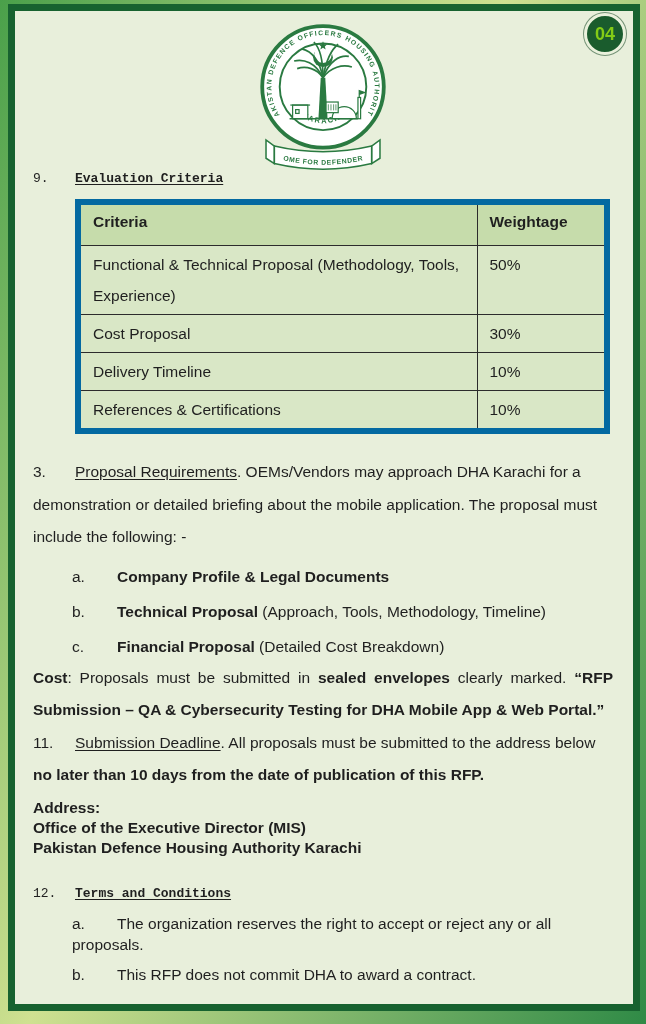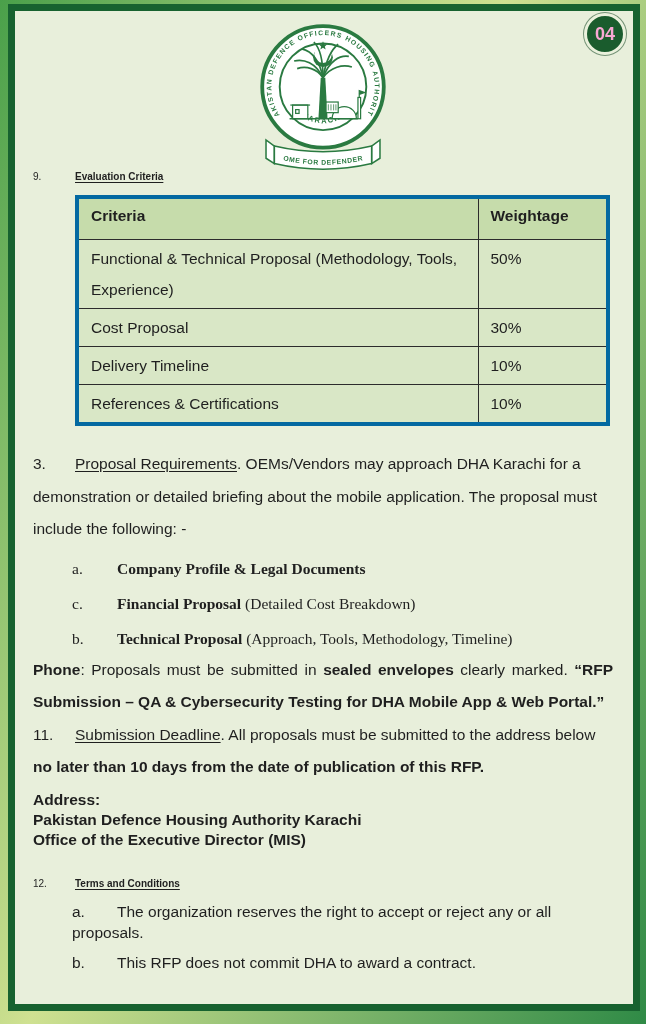--- a/index.html
+++ b/index.html
@@ -16,44 +16,44 @@
     border:7px solid var(--frame_border,#17622f);
     background:var(--page_bg,#e8efdb);
     overflow:hidden;
   }
   .page-badge {
     position:absolute; top:2px; right:7px;
     width:42px; height:42px; border-radius:50%;
     background:var(--badge_bg,#1a5c2d);
     border:3px solid #eaf1dc;
     box-shadow:0 0 0 1px rgba(20,70,35,.55);
-    color:#f9a8d4; font-weight:bold; font-size:18px;
+    color:#84cc16; font-weight:bold; font-size:18px;
     display:flex; align-items:center; justify-content:center;
   }
   .content { padding:0 20px 0 18px; }
   .logo-wrap { text-align:center; margin-top:12px; height:132px; }
   .emblem { display:inline-block; }
-  .sec-head { font-size:10px; font-weight:bold; margin-top:16px; }
+  .sec-head { font-size:13px; font-weight:bold; margin-top:16px;font-family:Liberation Mono, monospace; }
   .num { display:inline-block; width:42px; font-weight:normal; }
   .u { text-decoration:underline; text-underline-offset:2px; }
   .para { font-size:15.5px; line-height:2.08; margin-top:22px; }
   .para .title { font-weight:normal; }
   .eval-table {
     border-collapse:collapse; margin:13px 0 0 42px; width:535px;
     background:var(--table_body_bg,#d9e7c6);
-    border:4px solid #0369a1;
+    border:6px solid #0369a1;
     padding-left:35px;
   }
   .eval-table th, .eval-table td {
     border:1px solid #2c2c2c; font-size:15.5px; text-align:left;
     vertical-align:top; padding:3px 12px; line-height:2.0;
   }
   .eval-table th { background:var(--table_header_bg,#c6dcab); padding-bottom:12px; line-height:1.45; padding-top:6px; }
   .eval-table .col-w { width:130px; }
-  .li { font-size:15.5px; padding-left:39px; margin-top:13px; line-height:1.4;font-family:Liberation Serif, serif; }
+  .li { font-size:15.5px; padding-left:39px; margin-top:13px; line-height:1.4; }
   .li .letter { display:inline-block; width:45px; }
   .li b { font-weight:bold; }
   .note { font-size:15.5px; line-height:2.08; margin-top:5px; text-align:justify; }
   .p11 { margin-top:0; }
   .address { font-size:15.5px; line-height:1.3; margin-top:7px; }
   .address .b { font-weight:bold; }
   .list12 { margin-top:13px; }
   .li2 { font-size:15.5px; padding-left:39px; margin-top:10px; line-height:1.35; }
   .li2 .letter { display:inline-block; width:45px; }
   .sec12-head { margin-top:27px; }
@@ -157,35 +157,35 @@
       </tbody>
     </table>
 
     <p class="para"><span class="num">3.</span><span class="title u">Proposal Requirements</span><span>. OEMs/Vendors may approach DHA Karachi for a demonstration or detailed briefing about the mobile application. The proposal must include the following: -</span></p>
 
     <div class="list10">
       <div class="li">
         <span class="letter">a.</span><b>Company Profile &amp; Legal Documents</b><span></span>
       </div>
       <div class="li">
+        <span class="letter">b.</span><b>Technical Proposal</b><span> (Approach, Tools, Methodology, Timeline)</span>
+      </div>
+      <div class="li">
         <span class="letter">c.</span><b>Financial Proposal</b><span> (Detailed Cost Breakdown)</span>
       </div>
-      <div class="li">
-        <span class="letter">b.</span><b>Technical Proposal</b><span> (Approach, Tools, Methodology, Timeline)</span>
-      </div>
-    </div>
-
-    <p class="para note"><b>Phone</b><span>: Proposals must be submitted in </span><b>sealed envelopes</b><span> clearly marked. </span><b>“RFP Submission – QA &amp; Cybersecurity Testing for DHA Mobile App &amp; Web Portal.”</b></p>
+    </div>
+
+    <p class="para note"><b>Cost</b><span>: Proposals must be submitted in </span><b>sealed envelopes</b><span> clearly marked. </span><b>“RFP Submission – QA &amp; Cybersecurity Testing for DHA Mobile App &amp; Web Portal.”</b></p>
 
     <p class="para p11"><span class="num">11.</span><span class="title u">Submission Deadline</span><span>.  All proposals must be submitted to the address below </span><b>no later than 10 days from the date of publication of this RFP.</b></p>
 
     <div class="address">
       <div class="b">Address:</div>
+      <div class="b">Office of the Executive Director (MIS)</div>
       <div class="b">Pakistan Defence Housing Authority Karachi</div>
-      <div class="b">Office of the Executive Director (MIS)</div>
     </div>
 
     <div class="sec-head sec12-head">
       <span class="num">12.</span><span class="u">Terms and Conditions</span>
     </div>
 
     <div class="list12">
       <div class="li2">
         <span class="letter">a.</span><span>The organization reserves the right to accept or reject any or all proposals.</span>
       </div>

